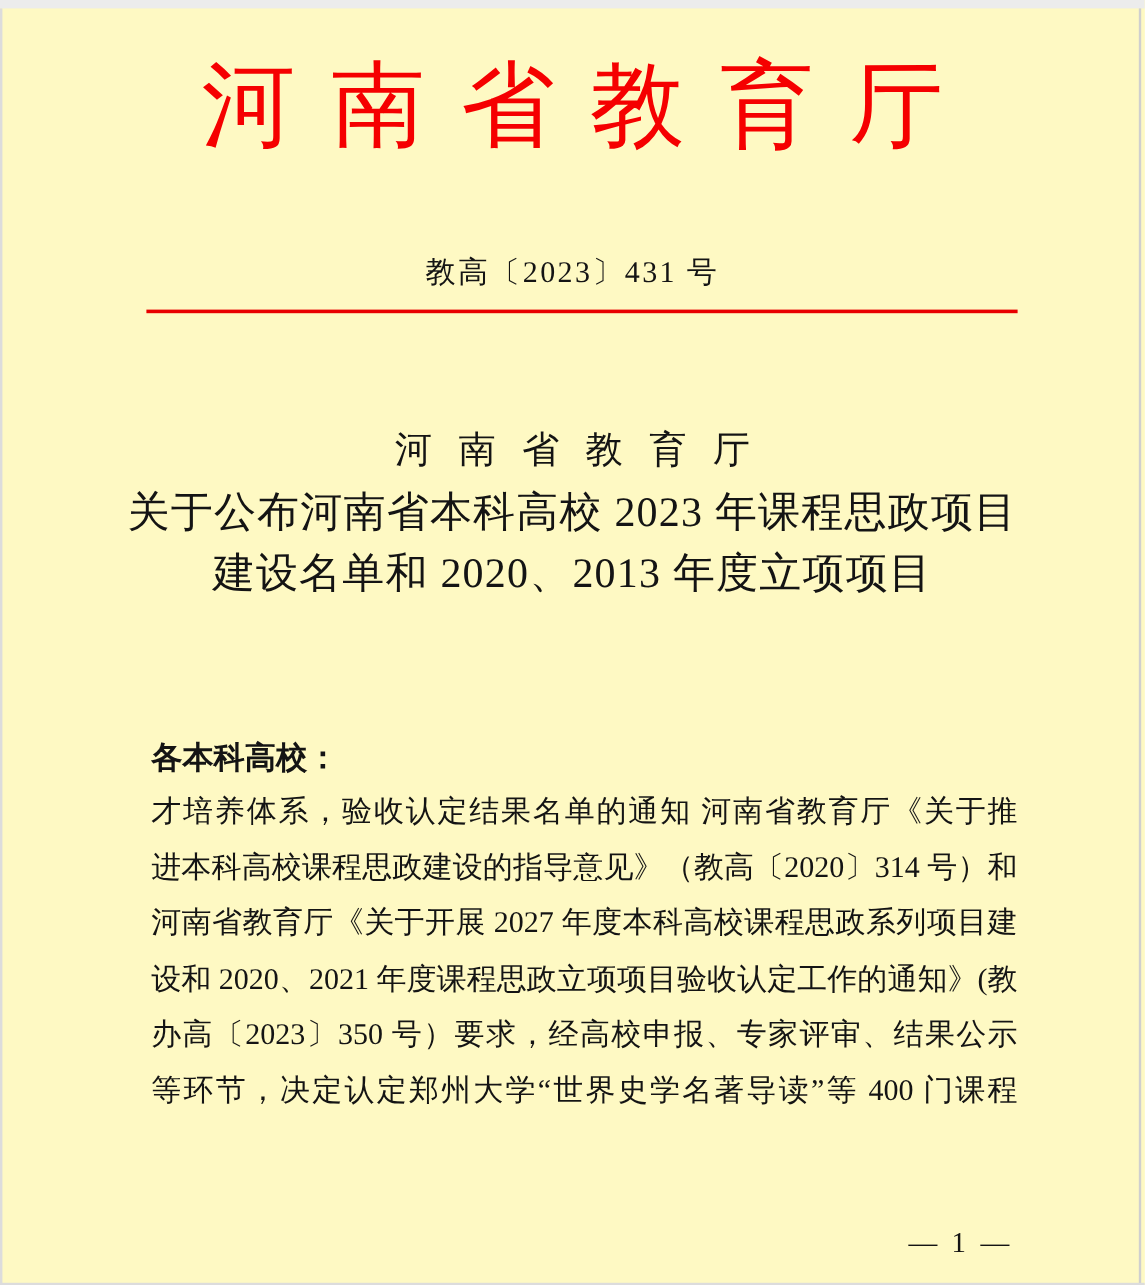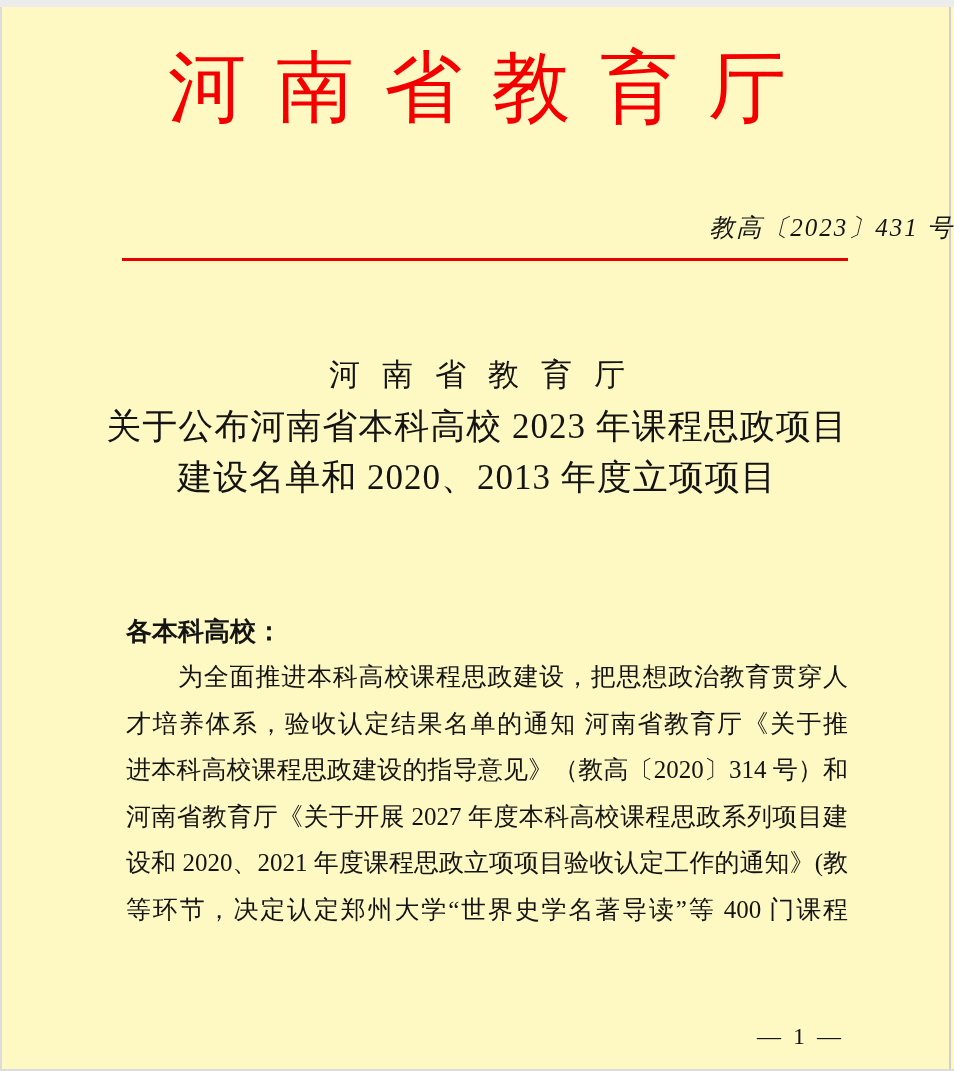--- a/index.html
+++ b/index.html
@@ -32,24 +32,23 @@
     position: absolute; top: 40px; left: 0; width: 954px;
     text-align: center;
     font-size: 78px; line-height: 96px;
     letter-spacing: 30px; text-indent: 30px;
     color: var(--header-red, #f50000);
     white-space: nowrap;
     font-weight: normal;
   }
   .doc-number {
     position: absolute; top: 210px; left: 0; width: 954px;
-    text-align: right;
+    text-align: center;
     font-size: 25px; line-height: 36px; letter-spacing: 2px;
     white-space: nowrap;
-    font-style: italic;
   }
   .red-rule {
     position: absolute; top: 258px; left: 122px;
     width: 726px; height: 3px;
     background: var(--rule-red, #e80000);
   }
   .title-block {
     position: absolute; top: 349px; left: 0; width: 954px;
     text-align: center;
   }
@@ -105,23 +104,23 @@
 
   <div class="title-block">
     <div class="title-l1">河南省教育厅</div>
     <div class="title-l">关于公布河南省本科高校 2023 年课程思政项目</div>
     <div class="title-l">建设名单和 2020、2013 年度立项项目</div>
   </div>
 
   <div class="salutation">各本科高校：</div>
 
   <div class="body-block">
-    <div class="body-line indent">为全面推进本科高校课程思政建设，把思想政治教育贯穿人</div>
     <div class="body-line">才培养体系，验收认定结果名单的通知 河南省教育厅《关于推</div>
     <div class="body-line">进本科高校课程思政建设的指导意见》（教高〔2020〕314 号）和</div>
     <div class="body-line">河南省教育厅《关于开展 2027 年度本科高校课程思政系列项目建</div>
     <div class="body-line">设和 2020、2021 年度课程思政立项项目验收认定工作的通知》(教</div>
+    <div class="body-line">办高〔2023〕350 号）要求，经高校申报、专家评审、结果公示</div>
     <div class="body-line">等环节，决定认定郑州大学“世界史学名著导读”等 400 门课程</div>
   </div>
 
   <div class="page-number">— 1 —</div>
 
 </div>
 
 </body></html>

